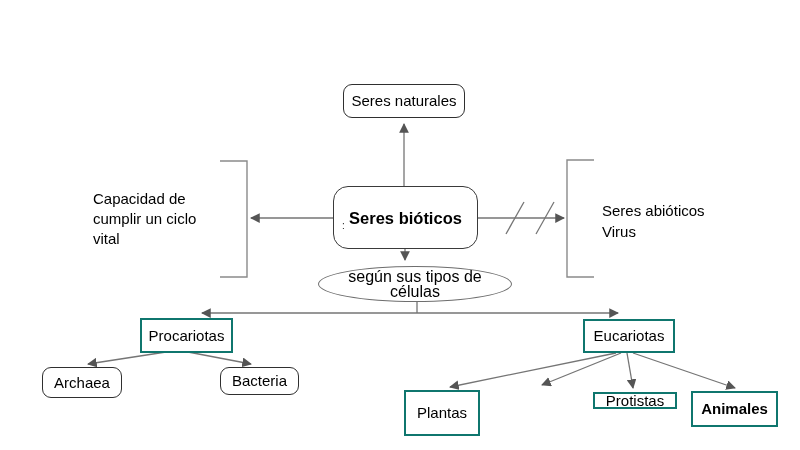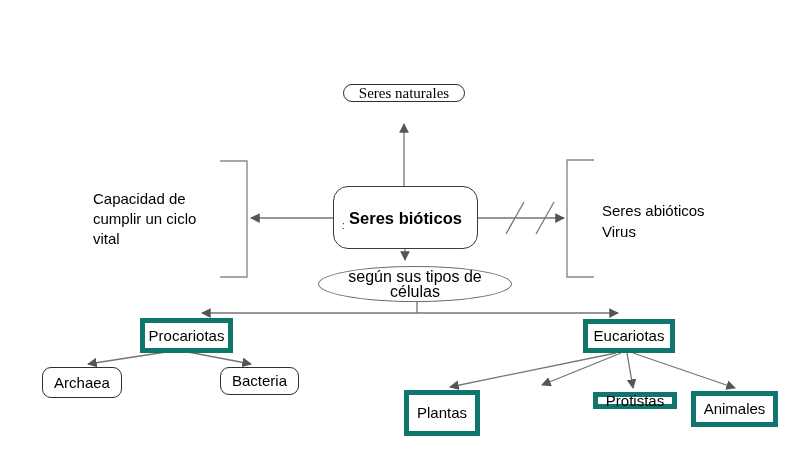--- a/index.html
+++ b/index.html
@@ -17,21 +17,21 @@
     position:absolute;
     background:#fff;
     display:flex;align-items:center;justify-content:center;
     text-align:center;
     box-sizing:border-box;
     font-size:15px;
     line-height:18px;
   }
   .rounded{border:1.4px solid #2f2f2f;border-radius:9px;}
   .rounded-big{border:1.4px solid #3a3a3a;border-radius:15px;}
-  .rect{border:5px solid #0f766e;}
+  .rect{border:2px solid #0f766e;}
   .ellipse{
     border:1.1px solid #6e6e6e;
     border-radius:50%;
     font-size:16px;line-height:15px;
     white-space:pre-line;
   }
   .free-text{
     position:absolute;
     font-size:15px;line-height:20px;
     white-space:pre-line;
@@ -92,21 +92,21 @@
     </g>
 
     <g>
       <line x1="616" y1="353" x2="450" y2="387" stroke="#757575" stroke-width="1.3" marker-end="url(#arw)"></line>
       <line x1="621" y1="353" x2="542" y2="385" stroke="#757575" stroke-width="1.3" marker-end="url(#arw)"></line>
       <line x1="627" y1="353" x2="633" y2="388" stroke="#757575" stroke-width="1.3" marker-end="url(#arw)"></line>
       <line x1="633" y1="353" x2="735" y2="388" stroke="#757575" stroke-width="1.3" marker-end="url(#arw)"></line>
     </g>
   </svg>
 
-  <div class="node rounded" style="left:343px;top:84px;width:122px;height:18px;font-family:Liberation Serif, serif;">
+  <div class="node rounded" style="left:343px;top:84px;width:122px;height:34px;">
     <span>Seres naturales</span>
   </div>
 
   <div class="node rounded-big bold" style="left:333px;top:186px;width:145px;height:63px;">
     <span>Seres bióticos</span>
     <span class="colon-note">:</span>
   </div>
 
   <div class="free-text" style="left:93px;top:189px;width:130px;">Capacidad de
 cumplir un ciclo
@@ -138,17 +138,17 @@
 
   <div class="node rect" style="left:404px;top:390px;width:76px;height:46px;">
     <span>Plantas</span>
   </div>
 
 
   <div class="node rect" style="left:593px;top:392px;width:84px;height:17px;">
     <span>Protistas</span>
   </div>
 
-  <div class="node rect" style="left:691px;top:391px;width:87px;height:36px;">
+  <div class="node rect" style="left:691px;top:391px;width:87px;height:36px;font-weight:bold;">
     <span>Animales</span>
   </div>
 
 </div>
 
 </body></html>

